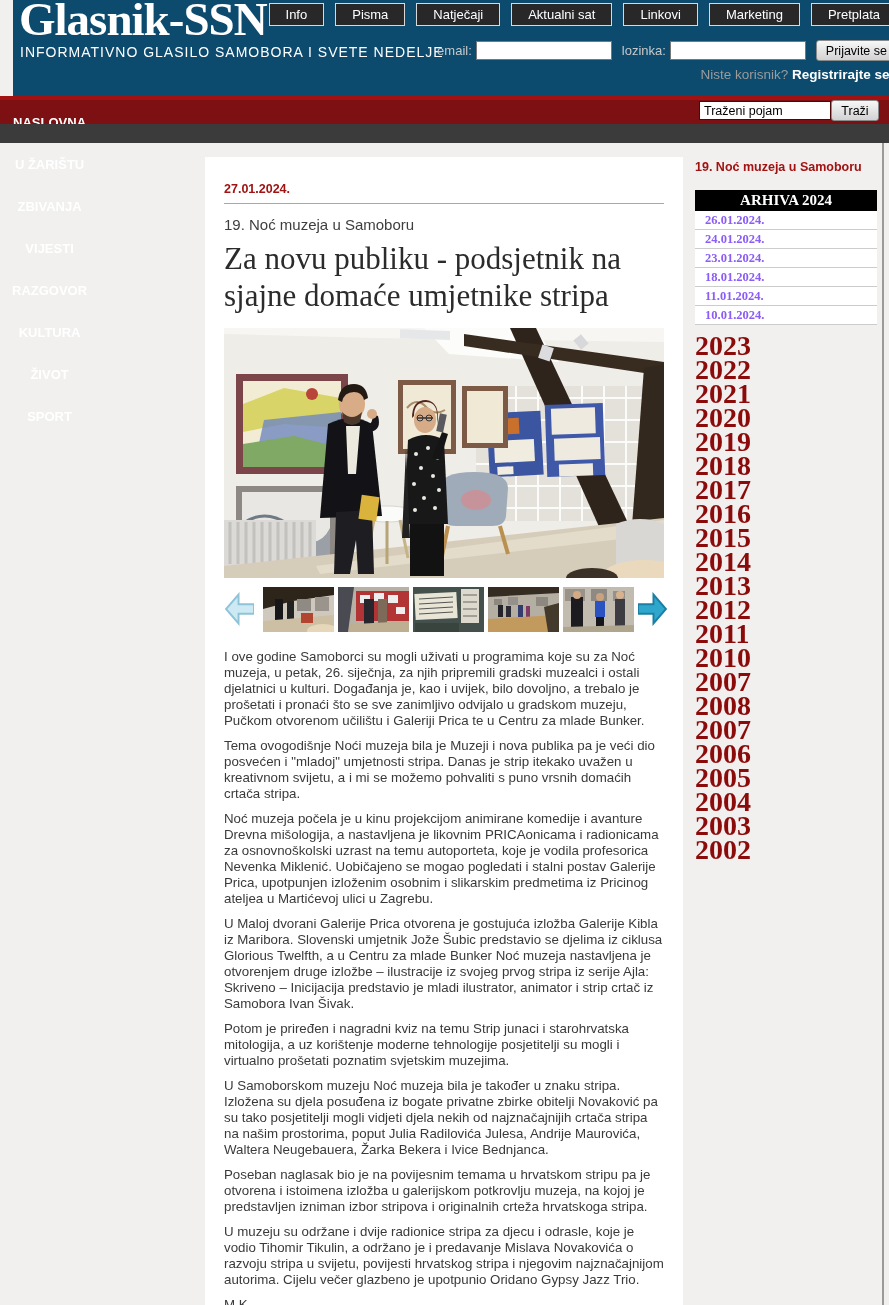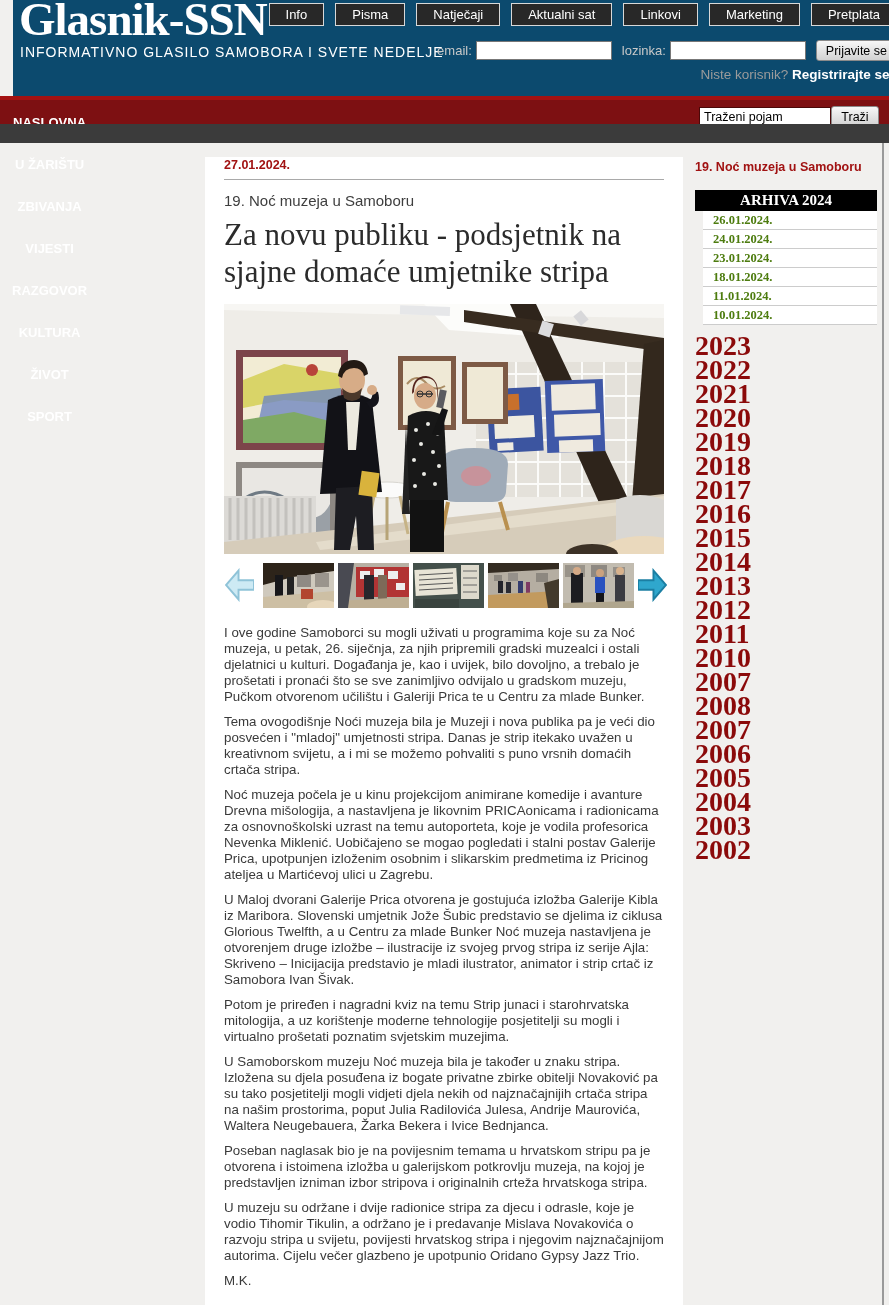--- a/index.html
+++ b/index.html
@@ -22,29 +22,29 @@
   .btn-light { background:linear-gradient(#f7f7f7,#d2d2d2); border:1px solid #8a8a8a; border-radius:3px;
                font-size:12.5px; padding:2px 9px; height:21px; cursor:pointer;
                font-family:"Liberation Sans", sans-serif; }
   .register-row { position:absolute; top:67px; right:5px; font-size:13.5px; color:#9b9b9b; }
   .register-link { color:#ffffff; font-weight:bold; cursor:pointer; }
   
   .navbar { position:absolute; top:96px; left:0; width:889px; height:28px;
             background:#7d1012; border-top:4px solid #a31212; }
   .nav-items { position:absolute; left:12px; top:15px; height:34px; display:flex; gap:27px; align-items:center;flex-direction:column; }
   .nav-item { color:#ffffff; font-size:13px; font-weight:bold; white-space:nowrap; cursor:pointer; }
-  .nav-search { position:absolute; right:10px; top:6px; display:flex; align-items:center; }
+  .nav-search { position:absolute; right:10px; top:0; display:flex; align-items:center; }
   .search-input { width:132px; height:19px; border:1px solid #4a0808; background:#fff; font-size:12.5px;
                   padding:1px 4px; font-family:"Liberation Sans", sans-serif; }
   .search-btn { width:48px; }
   .darkstrip { position:absolute; top:124px; left:0; width:889px; height:19px; background:#3b3b3b; }
   .rightline { position:absolute; left:882px; top:143px; width:2px; height:1162px; background:#9a9a9a; }
   
   .article { position:absolute; left:205px; top:157px; width:478px; height:1148px;
-             background:#ffffff; padding:1px 19px; }
+             background:#ffffff; padding:25px 19px; }
   .art-date { color:#a11212; font-size:12.5px; font-weight:bold; }
   .art-hr { border:none; border-top:1px solid #a9a9a9; margin:7px 0 0 0; }
   .art-subtitle { margin-top:12px; font-size:15px; color:#3e3e3e; }
   .art-title { margin-top:7px; font-family:"Liberation Serif", serif; font-weight:400;
                font-size:31px; line-height:37px; color:#2b2b2b; }
   .photo-wrap { margin-top:14px; width:440px; height:250px; overflow:hidden; }
   .thumbrow { margin-top:6px; height:50px; display:flex; align-items:center; }
   .gal-arrow { background:none; border:none; padding:0; cursor:pointer; height:34px; }
   .gal-arrow.left { margin-left:1px; margin-right:9px; }
   .gal-arrow.right { margin-left:auto; margin-right:2px; }
@@ -54,21 +54,21 @@
   .body-text p { margin:0 0 9px 0; }
   .author { margin-top:3px; font-size:13.3px; color:#3a3a3a; }
   
   .sidebar { position:absolute; left:695px; top:160px; width:182px; }
   .side-current { color:#a11212; font-size:12.5px; font-weight:bold; cursor:pointer; }
   .archive-header { margin-top:16px; background:#000000; color:#ffffff; text-align:center;
                     font-family:"Liberation Serif", serif; font-weight:bold; font-size:15px;
                     height:21px; line-height:21px; }
   .date-row { background:#ffffff; border-bottom:1px solid #cccccc; height:19px; line-height:19px;
               padding-left:10px; font-family:"Liberation Serif", serif; font-weight:bold;
-              font-size:12.5px; color:#4d7c0f; cursor:pointer;margin-left:8px; }
+              font-size:12.5px; color:#8b5cf6; cursor:pointer; }
   .years { margin-top:9px; }
   .year-item { font-family:"Liberation Serif", serif; font-weight:bold; font-size:28px;
                color:#8b0a0a; line-height:24px; cursor:pointer; }
 </style>
 </head>
 <body>
 
 <div class="header">
   <div class="logo">Glasnik-SSN</div>
   <div class="tagline">INFORMATIVNO GLASILO SAMOBORA I SVETE NEDELJE</div>

